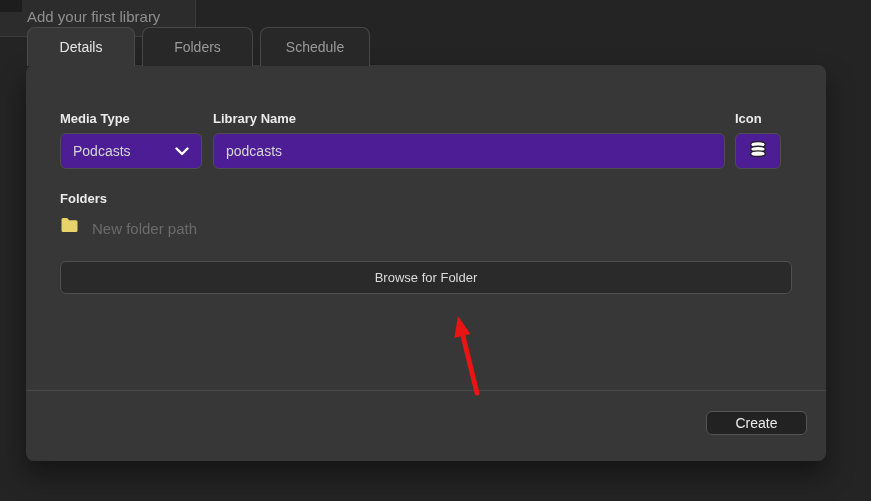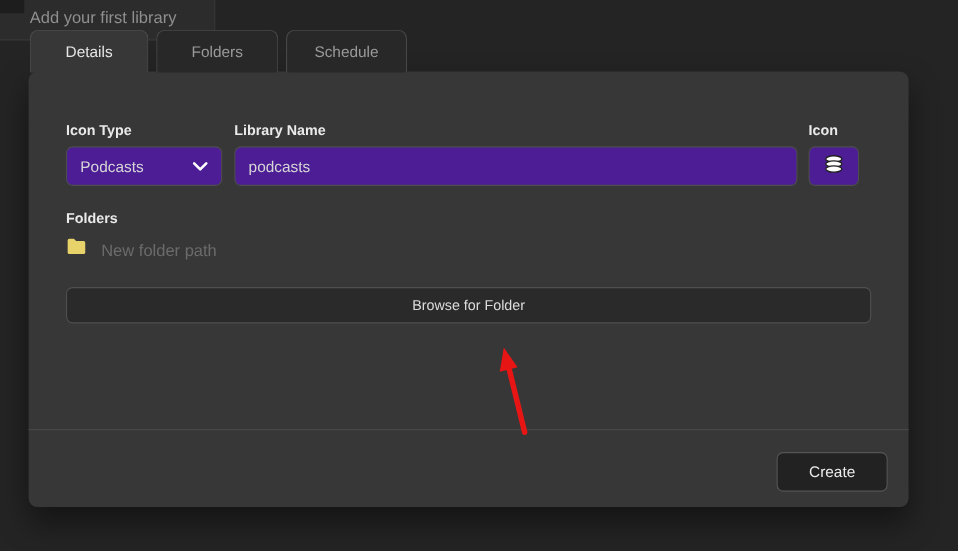--- a/index.html
+++ b/index.html
@@ -86,21 +86,21 @@
     background:#2a2a2a; border:1px solid #4f4f4f; border-radius:6px;
     color:#dcdcdc; font-size:13px; cursor:pointer;
     font-family:"Liberation Sans", sans-serif;
   }
 
   .modal-footer {
     position:absolute; left:0; right:0; top:325px; bottom:0;
     border-top:1px solid #484848;
   }
   .create-btn {
-    position:absolute; right:19px; top:20px; width:101px; height:36px;
+    position:absolute; right:19px; top:20px; width:101px; height:24px;
     background:#222222; border:1px solid #555555; border-radius:6px;
     color:#ececec; font-size:14px; cursor:pointer;
     font-family:"Liberation Sans", sans-serif;
   }
 
   .arrow-svg { position:absolute; left:440px; top:303px; z-index:5; pointer-events:none; }
 </style>
 </head>
 <body>
 
@@ -123,21 +123,21 @@
     </div>
   </div>
 
   <div class="modal">
 
     <div class="form">
 
       <div class="row1">
 
         <div class="fg fg-media">
-          <div class="label">Icon Type</div>
+          <div class="label">Media Type</div>
           <div class="field dropdown">
             <span>Podcasts</span>
             <span>
               <svg width="14" height="9" viewBox="0 0 14 9">
                 <polyline points="1.5,1.5 7,7 12.5,1.5" fill="none" stroke="#ffffff" stroke-width="2.4" stroke-linecap="round" stroke-linejoin="round"></polyline>
               </svg>
             </span>
           </div>
         </div>
 

